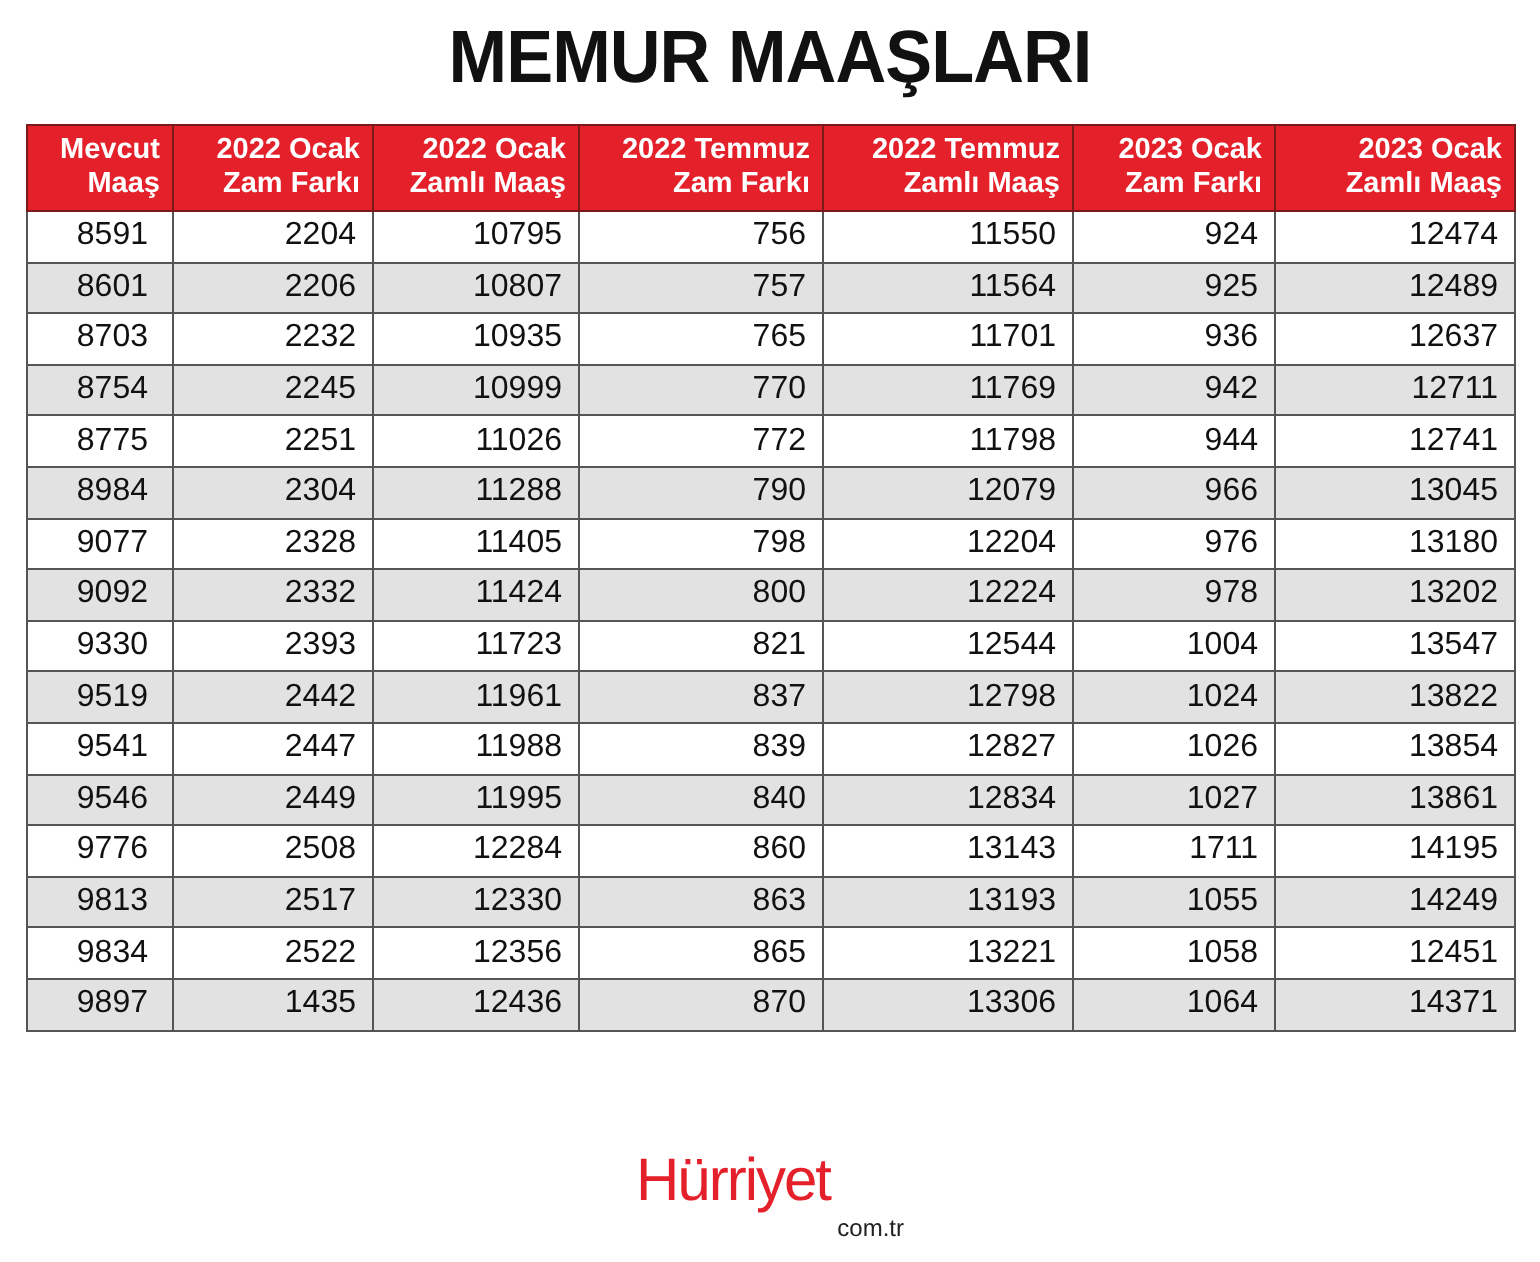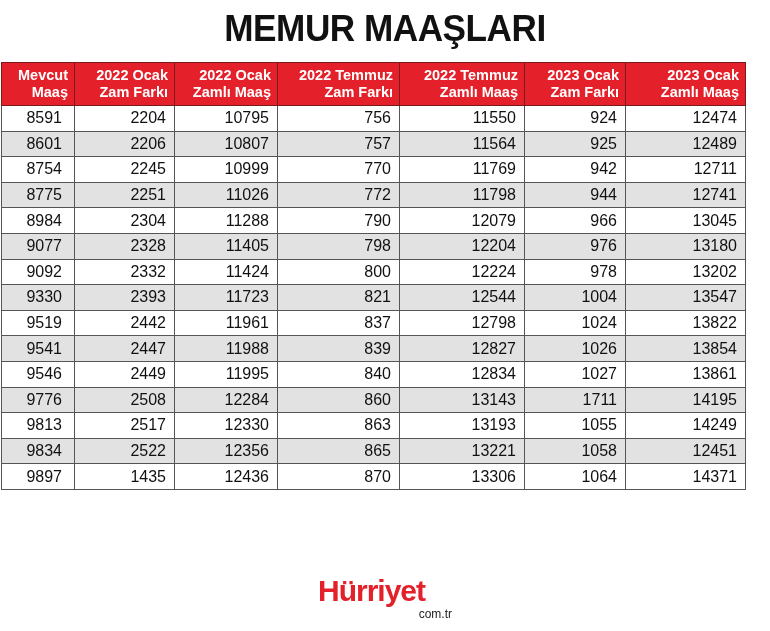--- a/index.html
+++ b/index.html
@@ -1,25 +1,25 @@
 <!DOCTYPE html>
 <html><head>
 <meta charset="utf-8">
 <style>
   html, body { margin: 0; padding: 0; background: #ffffff; }
   body { width: 770px; height: 631px; position: relative; overflow: hidden; font-family: "Liberation Sans", sans-serif; }
   .title { position: absolute; top: 8px; left: 0; width: 770px; text-align: center; font-size: 37px; font-weight: bold; color: #111111; letter-spacing: -0.5px; transform: scaleX(0.95); }
-  table.data { position: absolute; left: 1px; top: 62px; border-collapse: collapse; table-layout: fixed; width: 744px; padding-left: 27px; }
+  table.data { position: absolute; left: 13px; top: 62px; border-collapse: collapse; table-layout: fixed; width: 744px; padding-left: 27px; }
   table.data th { background: #e4202a; color: #ffffff; font-size: 14.5px; font-weight: bold; text-align: right; padding: 2px 6px 2px 4px; line-height: 17px; height: 38px; border: 1px solid #7a1a1a; vertical-align: middle; }
   table.data td { font-size: 16px; color: #111111; text-align: right; padding: 0 8px 0 4px; height: 24.6px; line-height: 24px; border: 1px solid #555555; }
   table.data tr:nth-child(even) td { background: #e2e2e2; }
   table.data tr:nth-child(odd) td { background: #ffffff; }
   table.data td.c0 { padding-right: 12px; }
   .logo { position: absolute; left: 318px; top: 574px; width: 140px; height: 50px; }
-  .logo-main { position: absolute; left: 0; top: 0; font-size: 30px; font-weight: bold; color: #e4202a; letter-spacing: -1px; }
+  .logo-main { position: absolute; left: 0; top: 0; font-size: 30px; font-weight: normal; color: #e4202a; letter-spacing: -1px; }
   .logo-sub { position: absolute; right: 6px; top: 33px; font-size: 12px; color: #222222; text-align: center; }
 </style>
 </head>
 <body>
 
 <div class="title">MEMUR MAAŞLARI</div>
 
 <table class="data">
   <colgroup>
     <col style="width:73px">
@@ -75,20 +75,29 @@
       <tr>
         <td class="c0">8601</td>
         <td class="c1">2206</td>
         <td class="c2">10807</td>
         <td class="c3">757</td>
         <td class="c4">11564</td>
         <td class="c5">925</td>
         <td class="c6">12489</td>
       </tr>
       <tr>
+        <td class="c0">8703</td>
+        <td class="c1">2232</td>
+        <td class="c2">10935</td>
+        <td class="c3">765</td>
+        <td class="c4">11701</td>
+        <td class="c5">936</td>
+        <td class="c6">12637</td>
+      </tr>
+      <tr>
         <td class="c0">8754</td>
         <td class="c1">2245</td>
         <td class="c2">10999</td>
         <td class="c3">770</td>
         <td class="c4">11769</td>
         <td class="c5">942</td>
         <td class="c6">12711</td>
       </tr>
       <tr>
         <td class="c0">8775</td>

